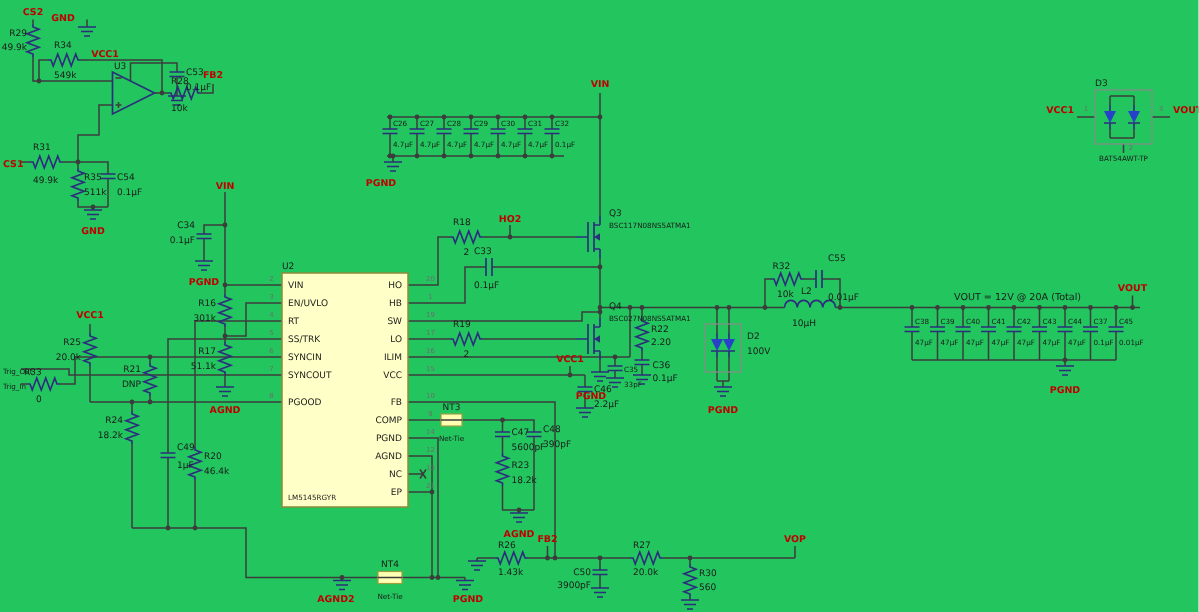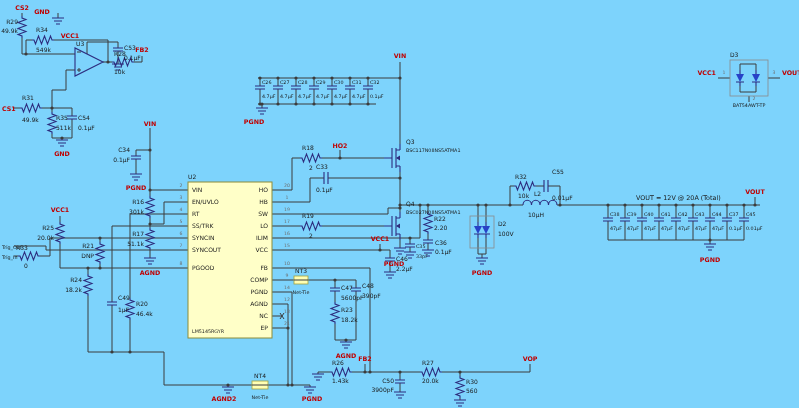--- a/index.html
+++ b/index.html
@@ -1,16 +1,16 @@
 <!DOCTYPE html>
 <html><head>
 <meta charset="utf-8">
 <style>
   html,body{margin:0;padding:0;background:#fff;}
-  #stage{position:relative;width:799px;height:408px;background:#7dd3fc;overflow:hidden;
+  #stage{position:relative;width:799px;height:408px;background:#22c55e;overflow:hidden;
          font-family:"DejaVu Sans", sans-serif;}
   svg{display:block}
   .w{stroke:#3c3c3c;stroke-width:1;fill:none}
   .sym{stroke:#2d2d7e;stroke-width:1.1;fill:none}
   .dots{stroke:#3c3c3c;stroke-width:3.2;stroke-linecap:round;fill:none}
   text{font-family:"DejaVu Sans", sans-serif;fill:#1a1a1a;font-size:6px}
   .f{fill:#c00000;font-size:6.3px;font-weight:bold}
   .p{fill:#6e6e6e;font-size:4.6px}
   .s{font-size:4.8px}
   .note{font-size:6.4px}

